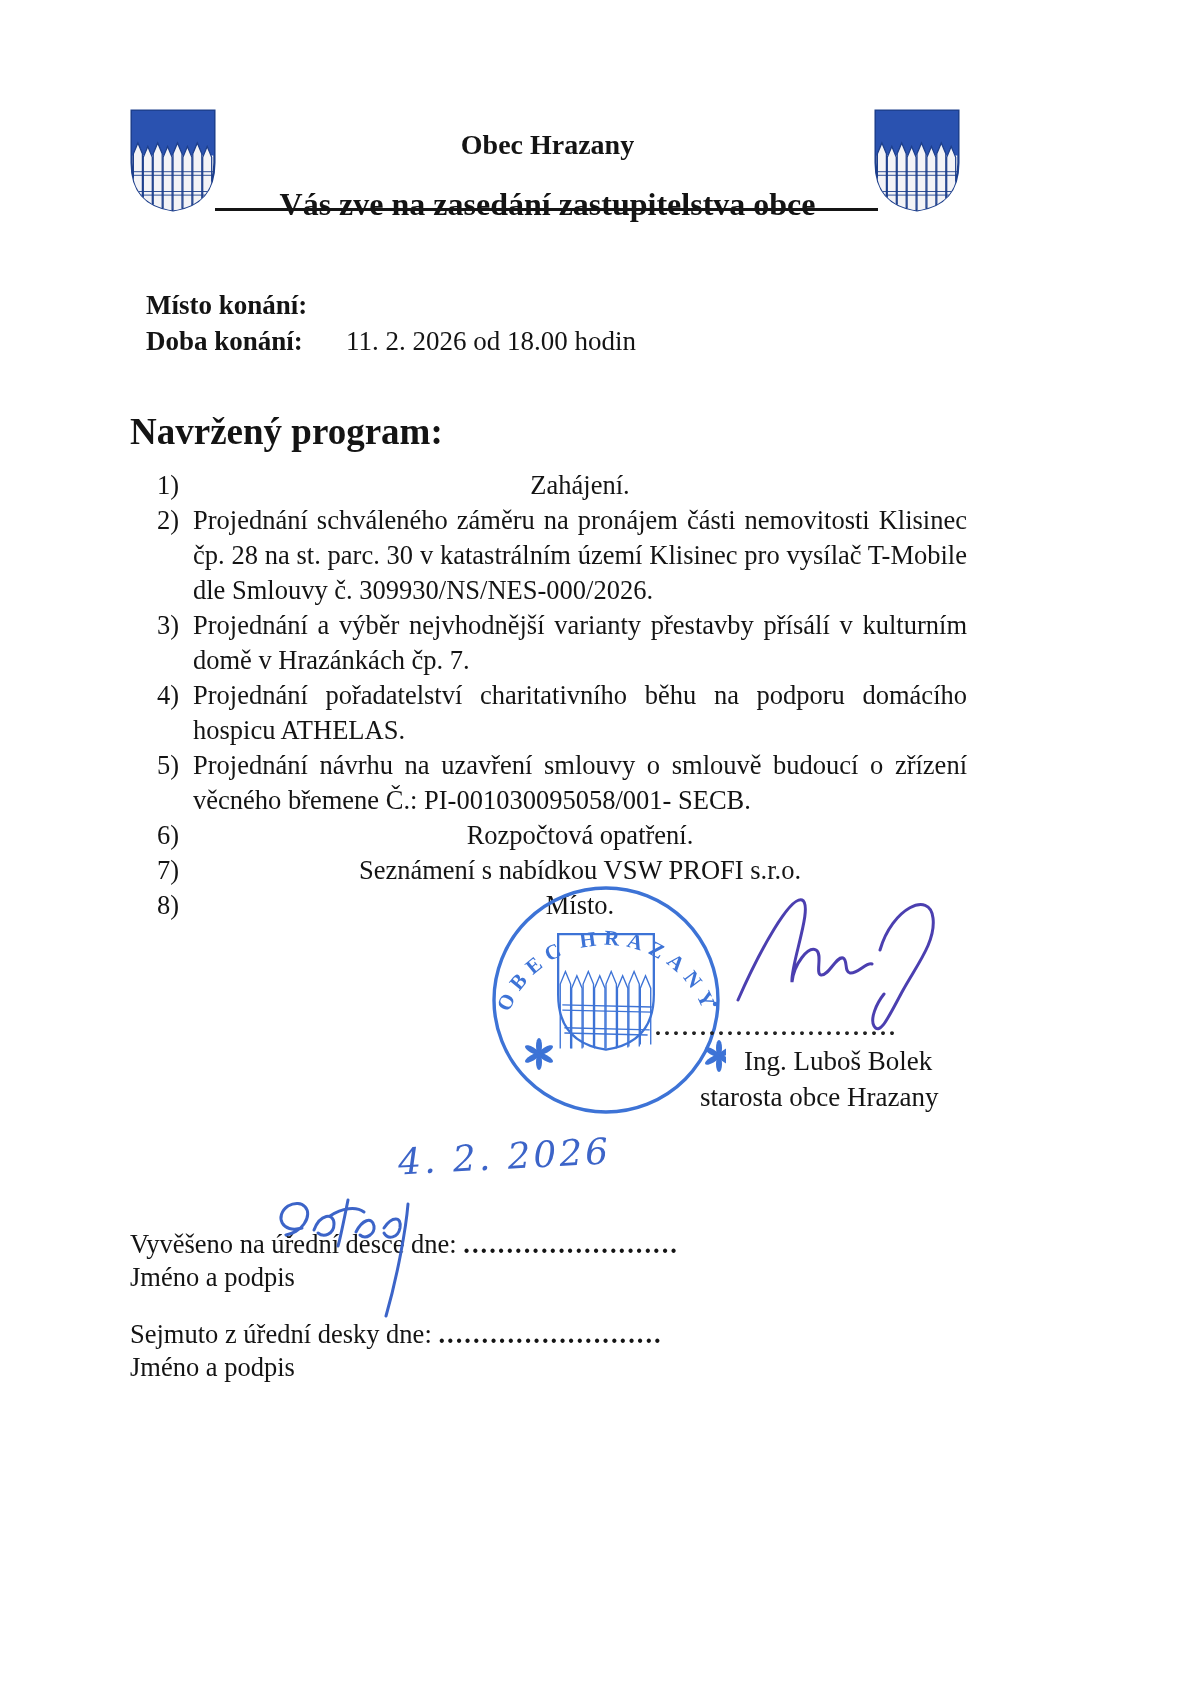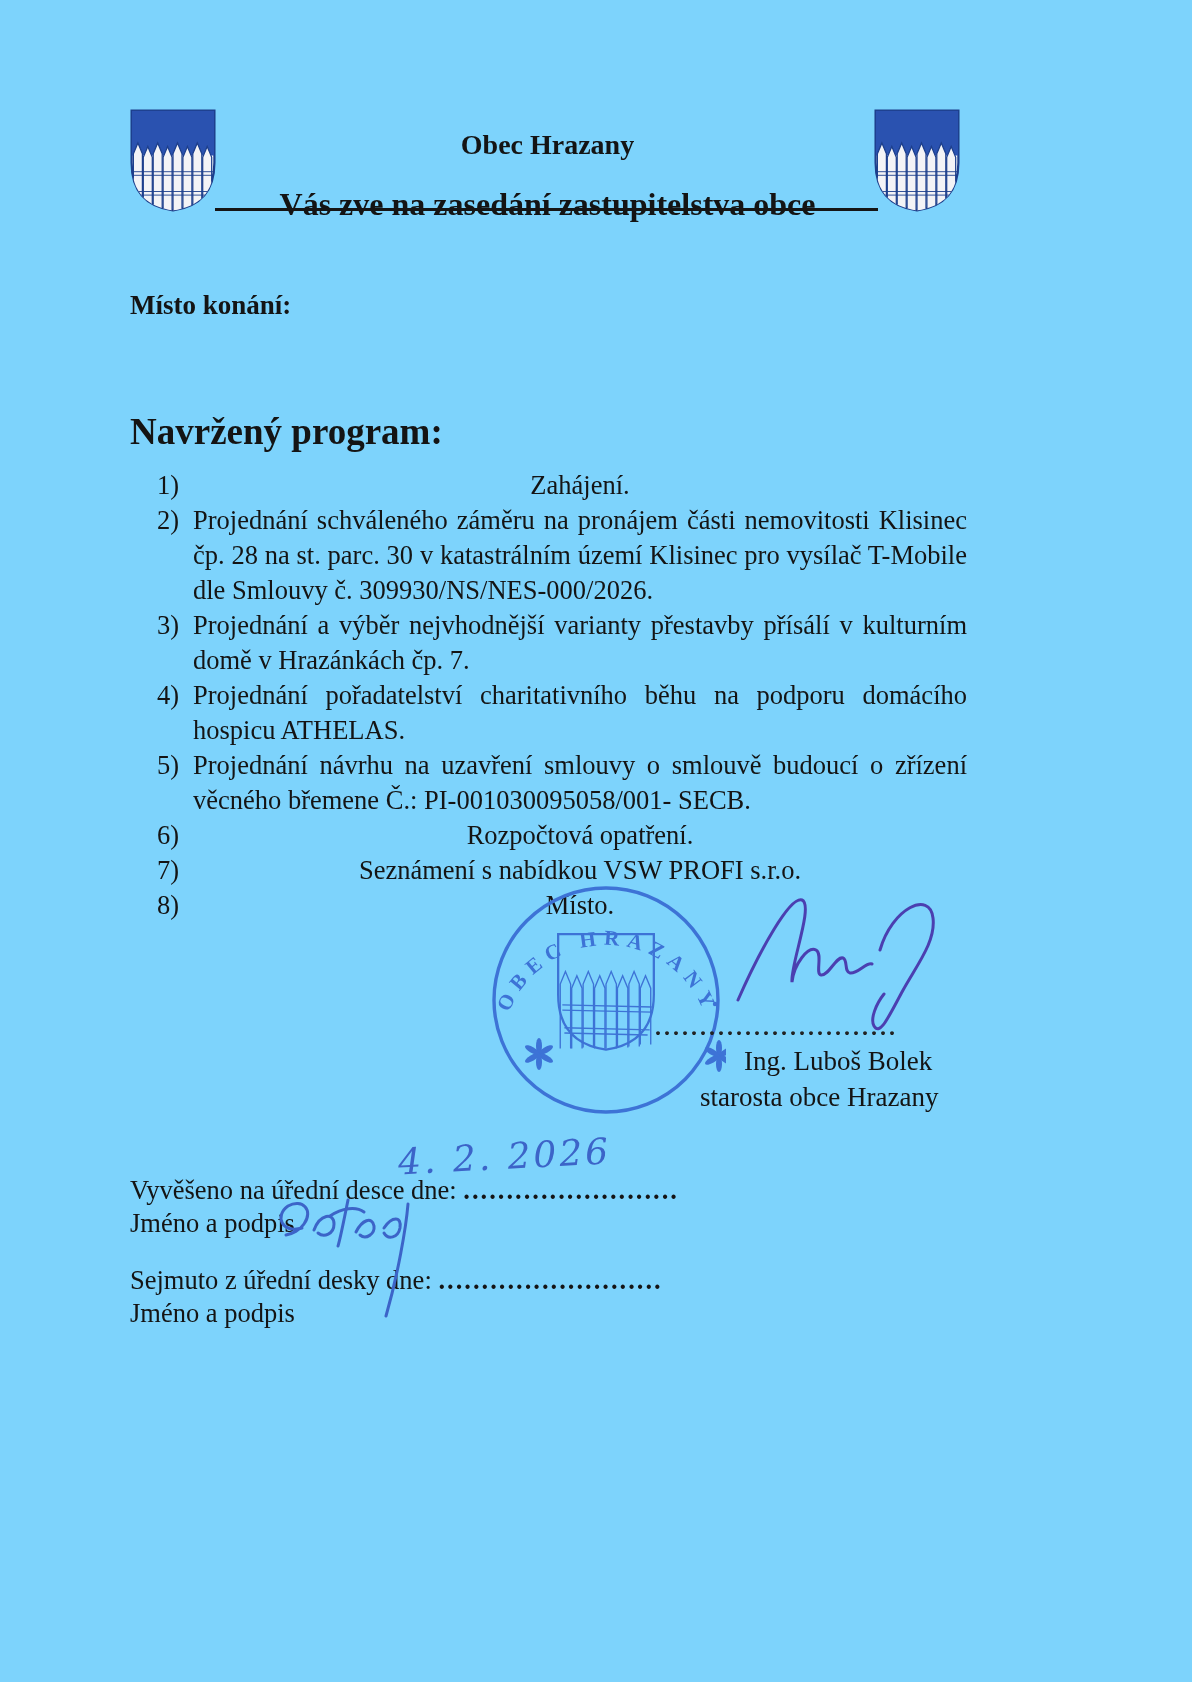--- a/index.html
+++ b/index.html
@@ -1,41 +1,41 @@
 <!DOCTYPE html>
 <html><head>
 <meta charset="utf-8">
 <style>
   html,body{margin:0;padding:0;}
   body{background:#888;}
   .page{
     position:relative;
     width:1192px;height:1682px;
-    background:#7dd3fc;
+    background:#ffffff;
     margin:0 auto;
     font-family:"Liberation Serif","DejaVu Serif",serif;
     color:#141414;
     overflow:hidden;
   }
   
   .coat{position:absolute;width:90px;height:114px;}
   .coat-left{left:128px;top:103px;}
   .coat-right{left:872px;top:103px;}
   .header-titles{
     position:absolute;left:220px;top:128px;width:655px;
     text-align:center;font-weight:bold;
   }
   .title1{font-size:28px;line-height:34px;}
   .title2{font-size:32px;line-height:36px;margin-top:24px;}
   .header-rule{
     position:absolute;left:215px;top:208px;width:663px;height:3px;
     background:#151515;
   }
   
-  .meta{position:absolute;left:130px;top:287px;font-size:27px;line-height:36px;}
+  .meta{position:absolute;left:146px;top:287px;font-size:27px;line-height:36px;}
   .meta-row{display:flex;}
   .meta-label{font-weight:bold;width:200px;}
   
   .program-heading{
     position:absolute;left:130px;top:410px;
     font-size:37px;font-weight:bold;
   }
   .program-list{position:absolute;left:157px;top:468px;width:810px;font-size:26.5px;}
   .program-item{display:flex;line-height:35px;}
   .program-num{width:36px;flex:0 0 36px;}
@@ -46,21 +46,21 @@
   .stamp{position:absolute;left:486px;top:882px;width:240px;height:240px;}
   .signature-svg{position:absolute;left:730px;top:878px;width:240px;height:170px;}
   .sig-dots{
     position:absolute;left:655px;top:1014px;width:320px;
     font-size:24px;letter-spacing:3px;color:#222;font-weight:bold;
     white-space:nowrap;overflow:hidden;
   }
   .signer-name{position:absolute;left:744px;top:1046px;font-size:27px;}
   .signer-title{position:absolute;left:700px;top:1082px;font-size:27px;}
   
-  .footer{position:absolute;left:130px;top:1174px;font-size:26.5px;line-height:33px;}
+  .footer{position:absolute;left:130px;top:1228px;font-size:26.5px;line-height:33px;}
   .f-row{white-space:nowrap;}
   .dots{letter-spacing:2px;font-weight:bold;}
   .f-gap{height:24px;}
   .hand-date{position:absolute;left:392px;top:1124px;width:260px;height:66px;}
   .hand-sig{position:absolute;left:268px;top:1188px;width:210px;height:135px;}
 </style>
 </head>
 <body>
 
 <div class="page">
@@ -124,20 +124,24 @@
   <div class="header-titles">
     <div class="title1">Obec Hrazany</div>
     <div class="title2">Vás zve na zasedání zastupitelstva obce</div>
   </div>
   <div class="header-rule"></div>
 
   <div class="meta">
     <div class="meta-row">
       <span class="meta-label">Místo konání:</span>
     </div>
+    <div class="meta-row">
+      <span class="meta-label">Doba konání:</span>
+      <span>11. 2. 2026 od 18.00 hodin</span>
+    </div>
   </div>
 
   <div class="program-heading">Navržený program:</div>
 
   <div class="program-list">
     <div class="program-item">
       <span class="program-num">1)</span>
       <span class="program-text nojust">Zahájení.</span>
     </div>
     <div class="program-item">

